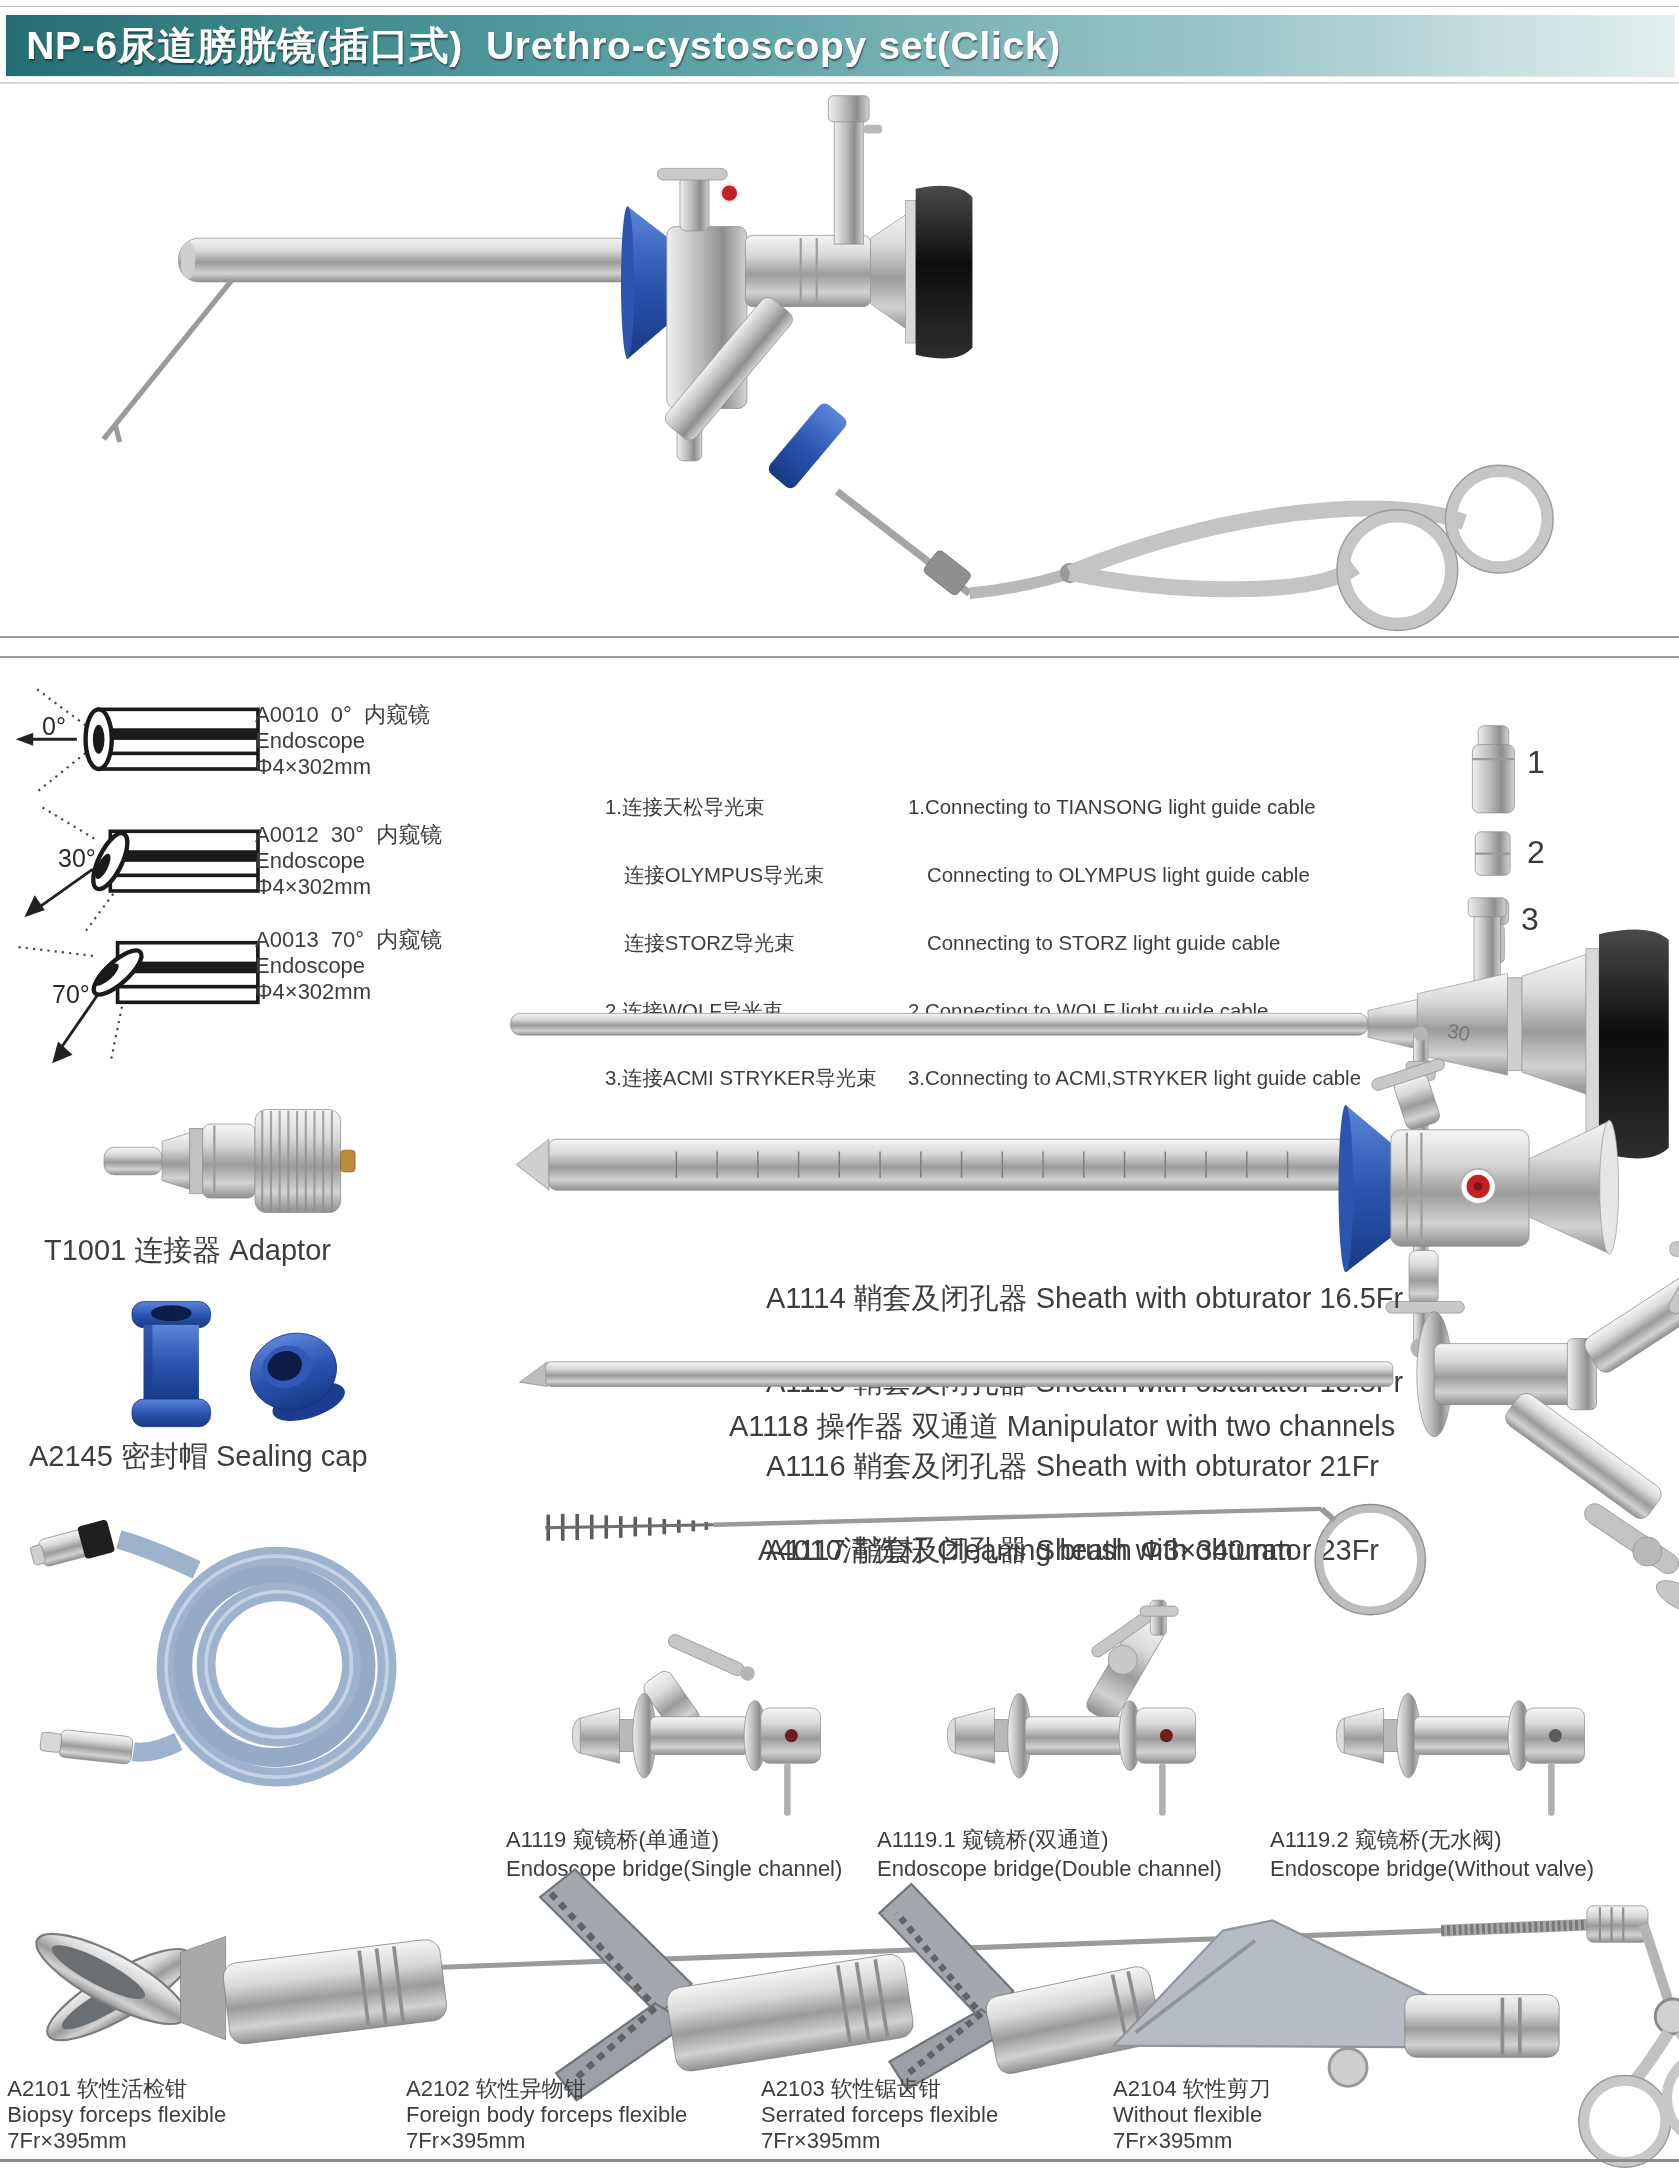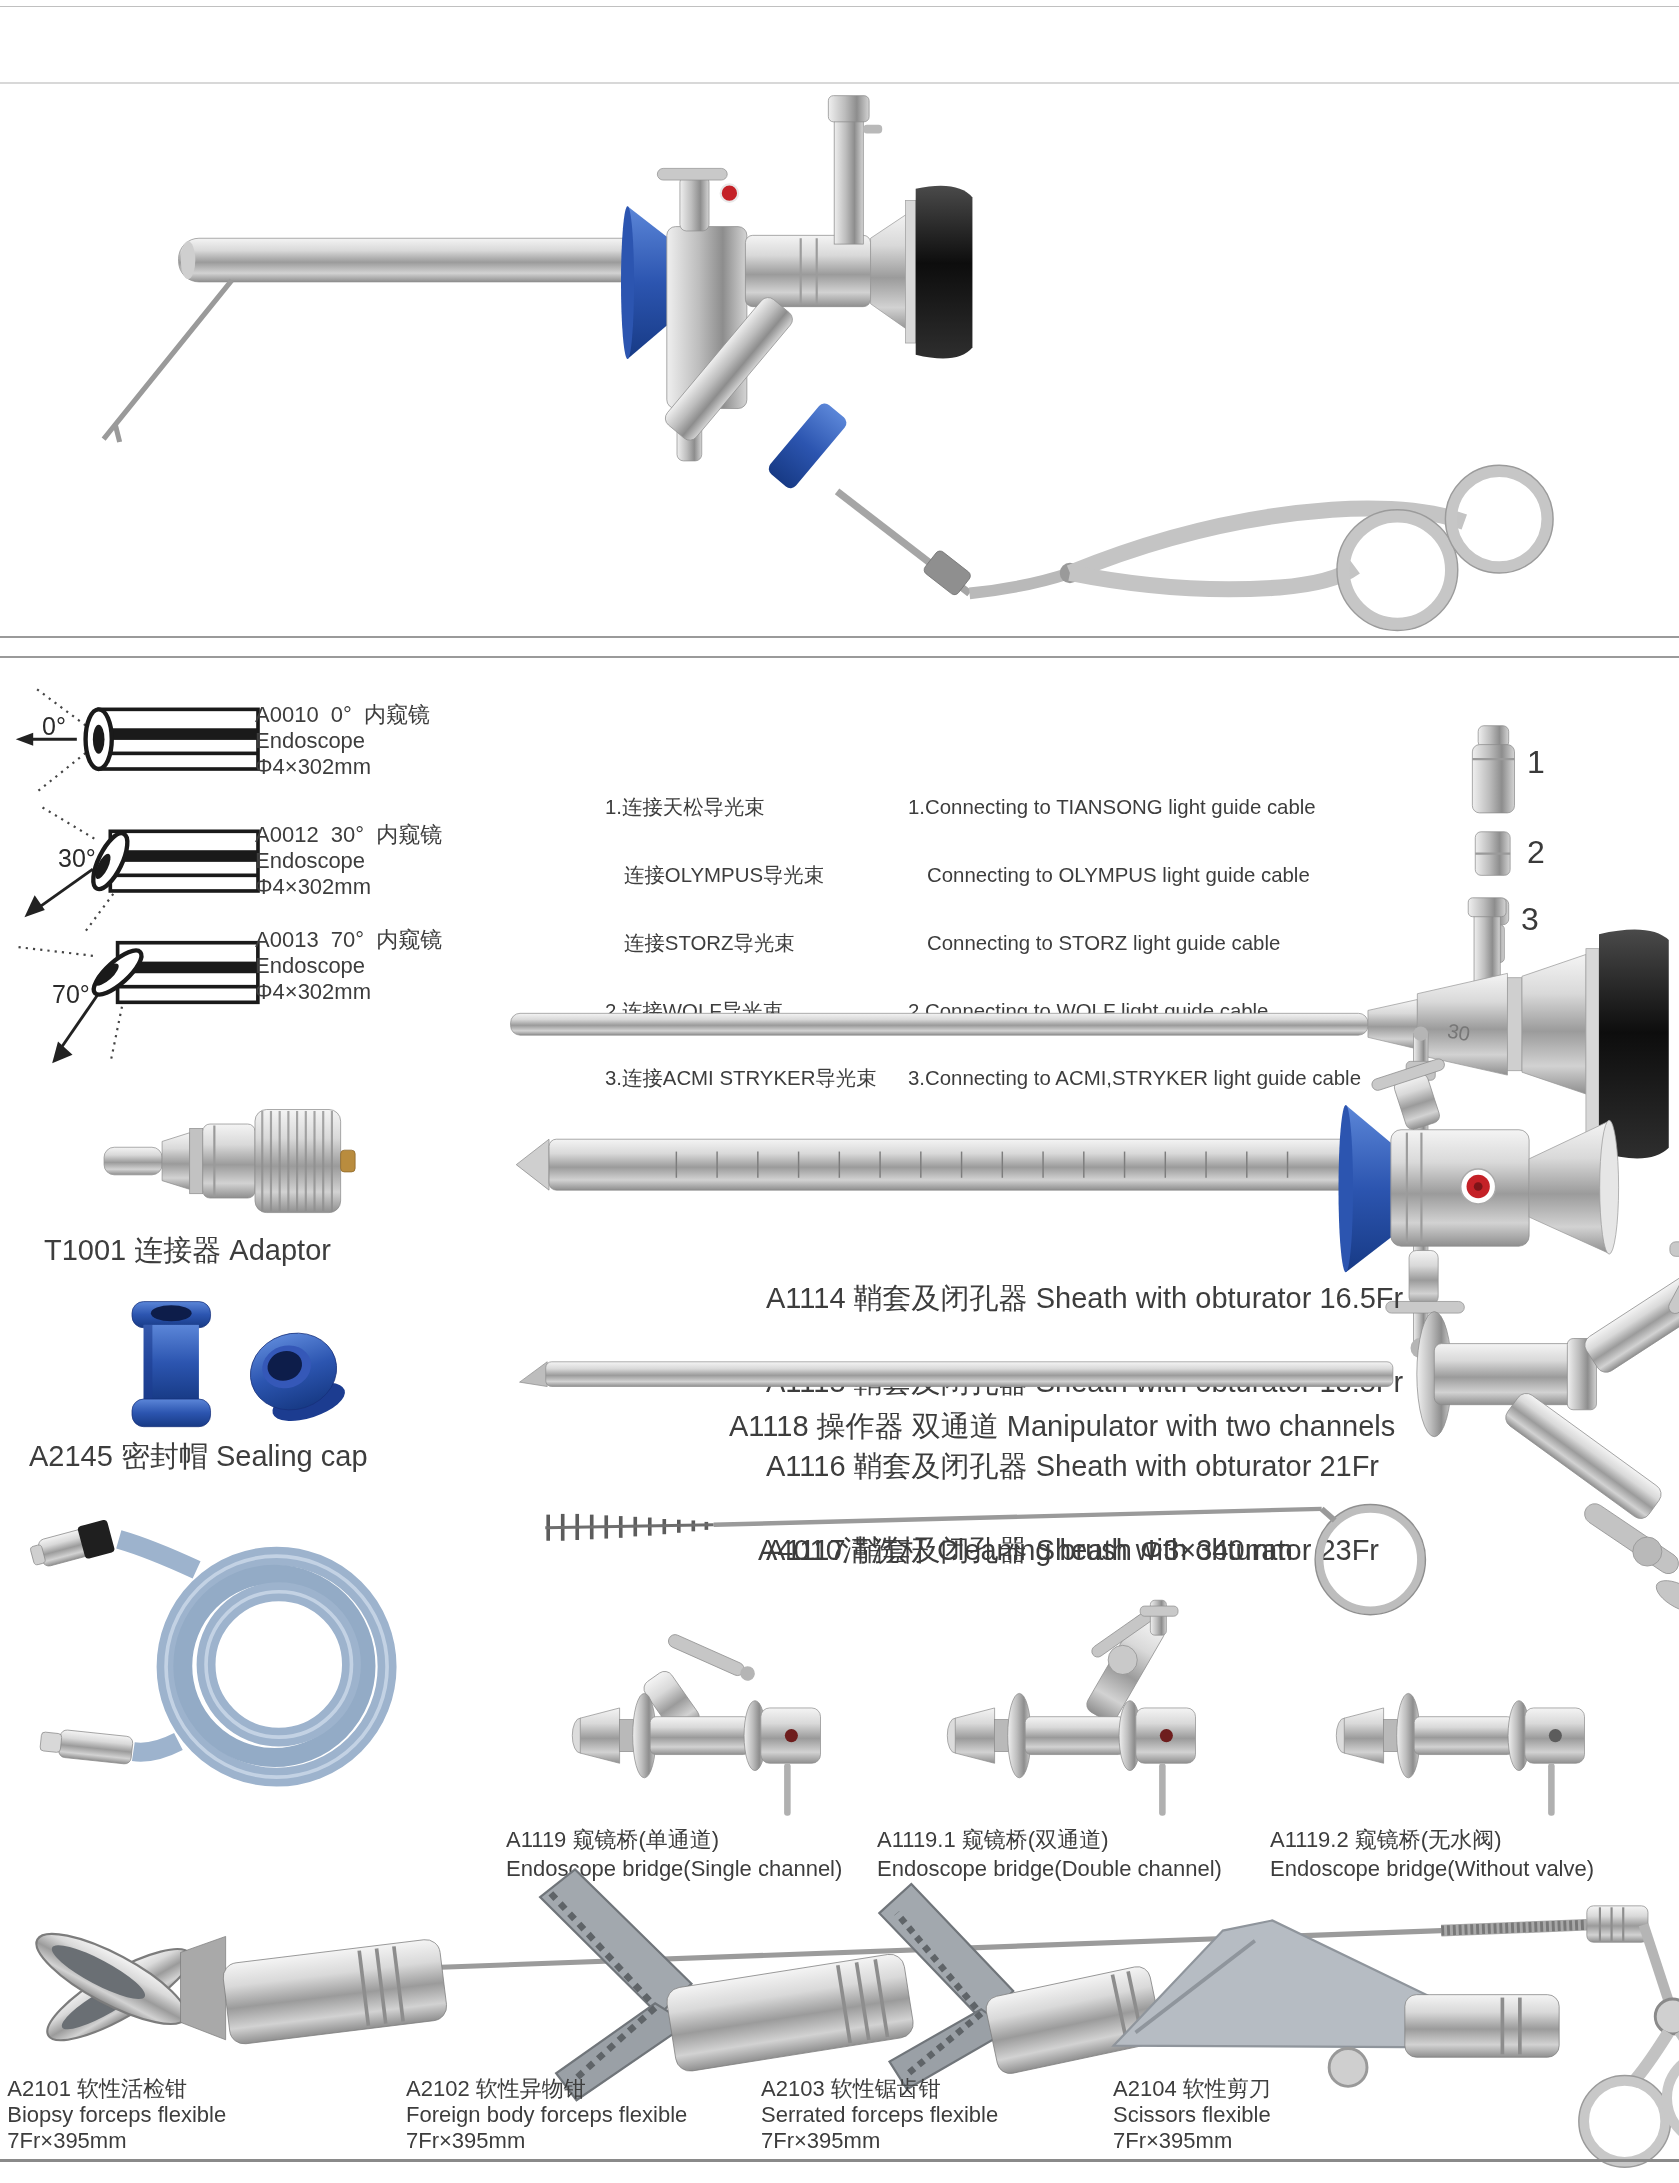--- a/index.html
+++ b/index.html
@@ -53,20 +53,23 @@
       </linearGradient>
       <linearGradient id="gk" x1="0" y1="0" x2="0" y2="1">
         <stop offset="0" stop-color="#4a4a4a"></stop>
           <stop offset=".45" stop-color="#0d0d0d"></stop>
         <stop offset="1" stop-color="#2e2e2e"></stop>
       </linearGradient>
     </defs>
   </svg>
 
   <div class="hr" style="top:5.8px;height:1.5px;background:#c0c0c0;"></div>
+  <div class="headerbar">
+    <div class="title">NP-6尿道膀胱镜(插口式)  Urethro-cystoscopy set(Click)</div>
+  </div>
   <div class="hr" style="top:82px;height:1.5px;background:#d8d8d8;"></div>
 
   <svg class="abs" style="left:0;top:84px" width="1680" height="553" viewBox="0 0 2308 760">
 
     <rect x="245" y="212" width="660" height="60" rx="28" fill="url(#gm)" stroke="#8e8e8e"></rect>
     <ellipse cx="258" cy="242" rx="10" ry="26" fill="#cfcfcf"></ellipse>
 
     <path d="M318 270 L158 468 M158 468 l-16 20 M158 468 l6 24" stroke="#9a9a9a" stroke-width="7" fill="none"></path>
 
     <polygon points="862,168 916,210 916,332 862,378" fill="url(#gb)"></polygon>
@@ -521,19 +524,19 @@
     <div>Foreign body forceps flexible</div>
     <div>7Fr×395mm</div>
   </div>
   <div class="t c s30" style="left:761px;top:2076px;width:378px">
     <div>A2103 软性锯齿钳</div>
     <div>Serrated forceps flexible</div>
     <div>7Fr×395mm</div>
   </div>
   <div class="t c s30" style="left:1113px;top:2076px;width:378px">
     <div>A2104 软性剪刀</div>
-    <div>Scissors flexible</div>
+    <div>Without flexible</div>
     <div>7Fr×395mm</div>
   </div>
 
   <div class="hr" style="top:2159px;height:2.9px;background:#8a8a8a;"></div>
 </div>
 
 
 </body></html>

